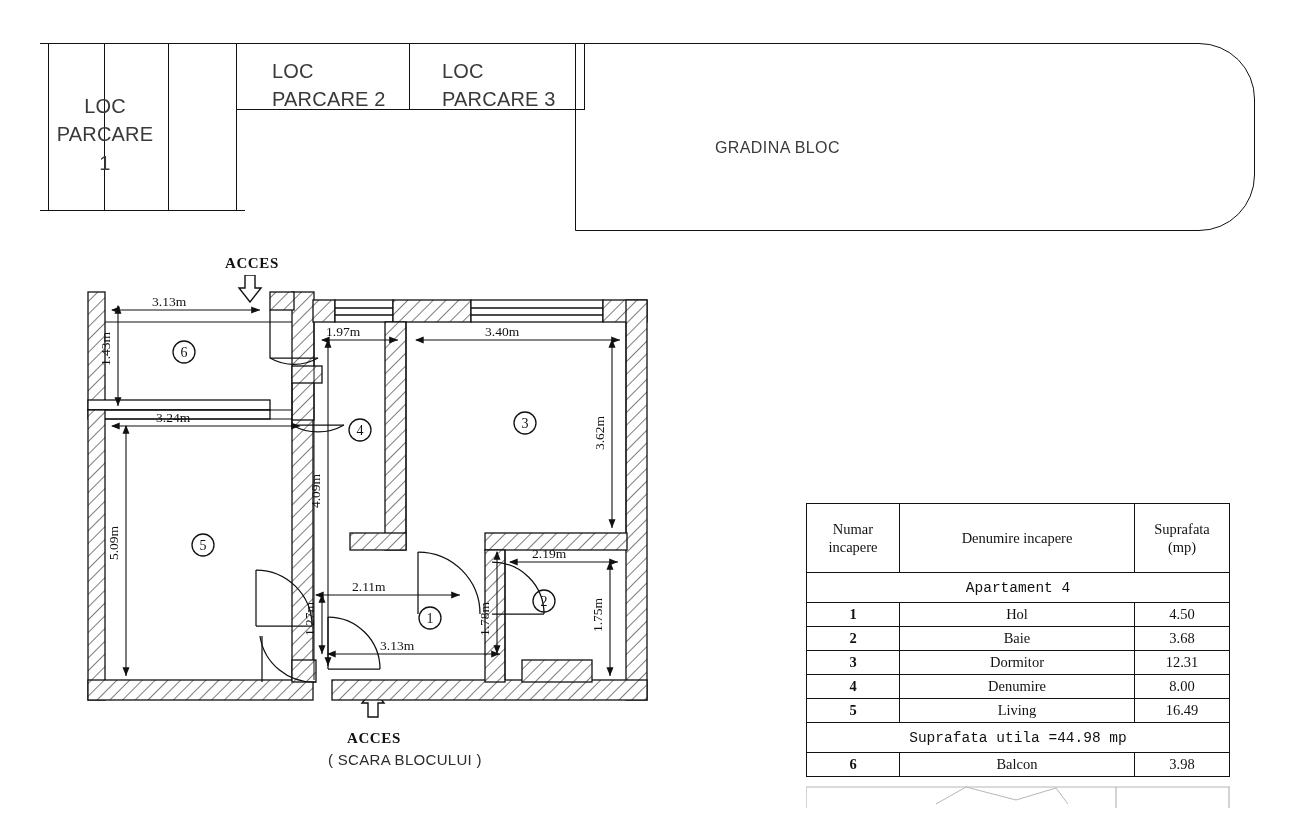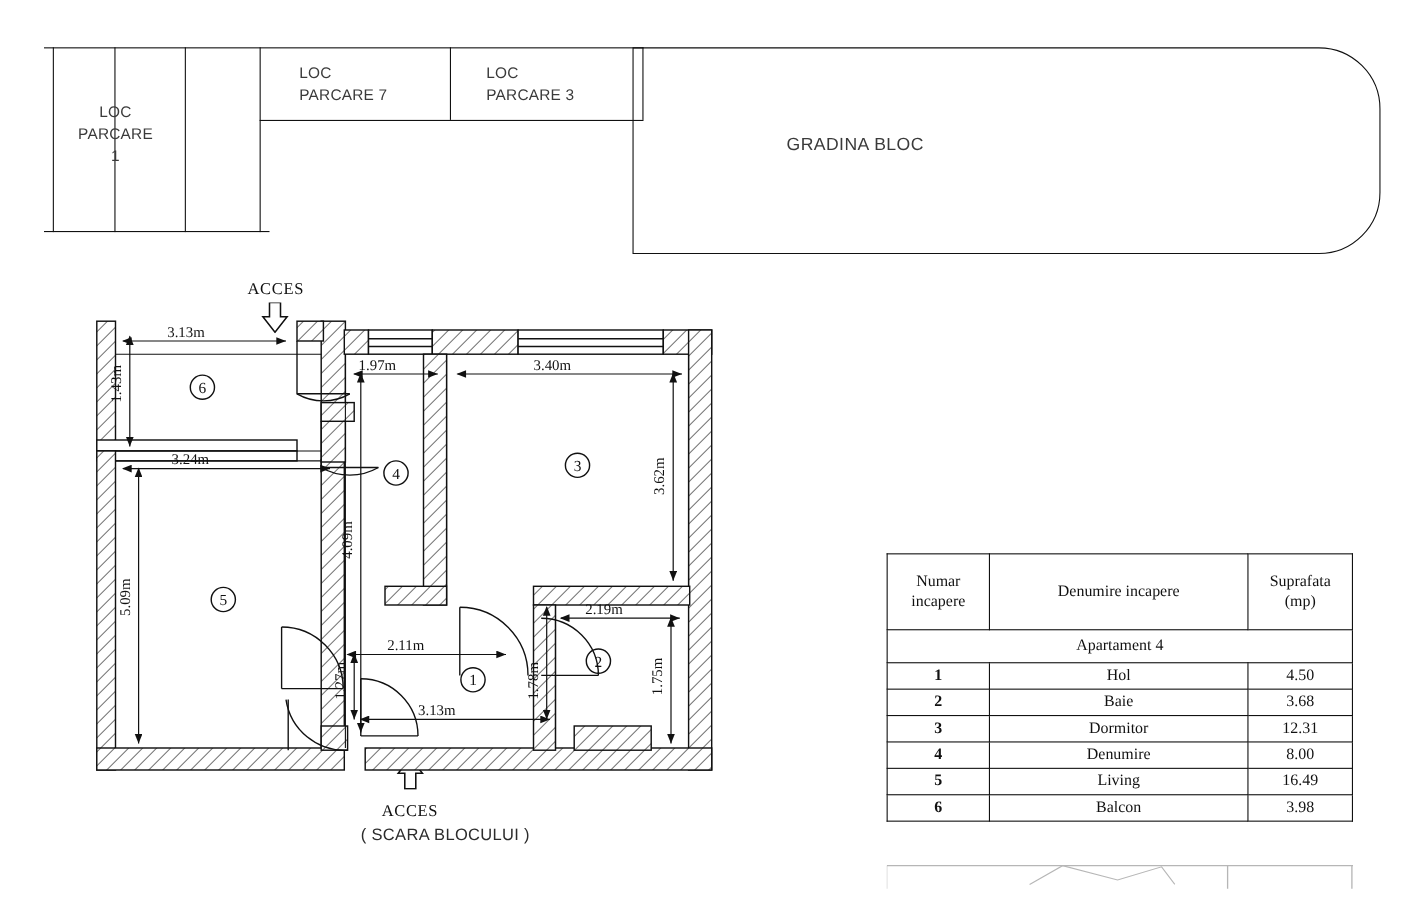--- a/index.html
+++ b/index.html
@@ -8,51 +8,51 @@
   .abs{position:absolute;}
 
   
   .ln{position:absolute;background:#111;}
   .hln{height:1px;}
   .vln{width:1px;}
 
   
   #parking-area{position:absolute;left:40px;top:43px;width:545px;height:168px;}
   .park-label{position:absolute;font-family:"Liberation Sans",sans-serif;
-     font-size:14px;color:#3a3a3a;line-height:1.42;letter-spacing:.2px;}
+     font-size:20px;color:#3a3a3a;line-height:1.42;letter-spacing:.2px;}
   .park-label.ctr{text-align:center;}
 
   
   #garden-area{position:absolute;left:575px;top:43px;width:680px;height:188px;}
   #garden-shape{position:absolute;inset:0;border:1.3px solid #111;
      border-radius:0 56px 56px 0;}
-  #garden-label{position:absolute;left:140px;top:80px;
+  #garden-label{position:absolute;left:140px;top:96px;
      font-family:"Liberation Sans",sans-serif;font-size:16px;color:#3a3a3a;
      letter-spacing:.4px;}
 
   
   #floorplan{position:absolute;left:60px;top:240px;width:640px;height:560px;}
 
   
   .acc-lbl{position:absolute;font-family:"Liberation Serif",serif;
-     font-size:15px;font-weight:normal;letter-spacing:.6px;color:#111;}
+     font-size:15px;font-weight:bold;letter-spacing:.6px;color:#111;}
   .acc-sub{position:absolute;font-family:"Liberation Sans",sans-serif;
      font-size:15px;color:#2c2c2c;letter-spacing:.3px;}
 
   
   #room-table{position:absolute;left:806px;top:503px;width:424px;
      border-collapse:collapse;font-family:"Liberation Serif",serif;
      font-size:14.5px;background:#fff;}
   #room-table td,#room-table th{border:1.2px solid #111;padding:3px 4px;
      text-align:center;font-weight:normal;vertical-align:middle;}
   #room-table .c-num{width:84px;}
   #room-table .c-area{width:86px;}
   #room-table .hdr{height:62px;line-height:1.25;}
   #room-table .rowh{height:23px;}
-  #room-table .span-row{height:23px;}
+  #room-table .span-row{height:23px;font-family:Liberation Mono, monospace;}
   #room-table .numcell{font-weight:bold;}
   #table-ghost{position:absolute;left:806px;top:786px;width:424px;height:30px;
      overflow:hidden;opacity:.30;}
 </style>
 </head>
 <body>
 
 <div id="parking-area">
 
   <div class="ln hln" style="left:0;top:0;width:545px;"></div>
@@ -66,21 +66,21 @@
   <div class="ln vln" style="left:544px;top:0;height:66px;"></div>
 
   <div class="park-label ctr" style="left:4px;top:49px;width:122px;">
     <div>LOC</div>
     <div>PARCARE</div>
     <div>1</div>
   </div>
 
   <div class="park-label" style="left:232px;top:14px;">
     <div>LOC</div>
-    <div>PARCARE 7</div>
+    <div>PARCARE 2</div>
   </div>
 
   <div class="park-label" style="left:402px;top:14px;">
     <div>LOC</div>
     <div>PARCARE 3</div>
   </div>
 </div>
 
 <div id="garden-area">
   <div id="garden-shape"></div>
@@ -297,20 +297,23 @@
     <tr class="rowh">
       <td class="numcell">4</td>
       <td>Denumire</td>
       <td>8.00</td>
     </tr>
     <tr class="rowh">
       <td class="numcell">5</td>
       <td>Living</td>
       <td>16.49</td>
     </tr>
+    <tr>
+      <td class="span-row" colspan="3">Suprafata utila =44.98 mp</td>
+    </tr>
     <tr class="rowh">
       <td class="numcell">6</td>
       <td>Balcon</td>
       <td>3.98</td>
     </tr>
   </tbody>
 </table>
 
 <div id="table-ghost">
   <svg width="424" height="30">

